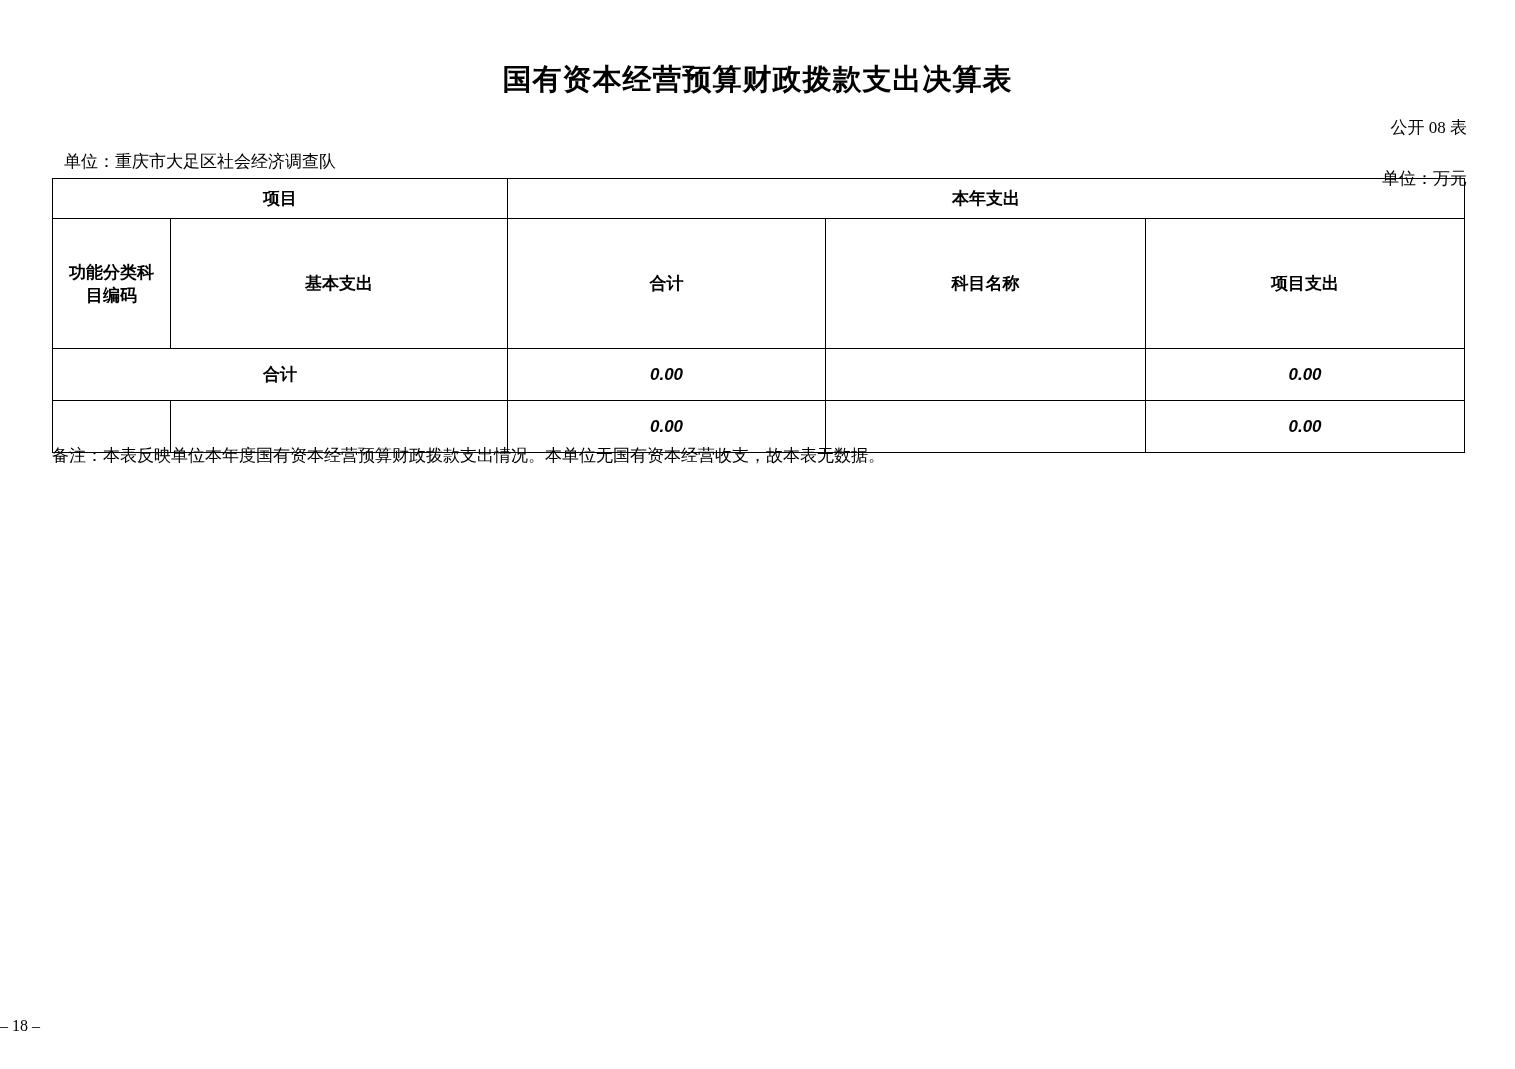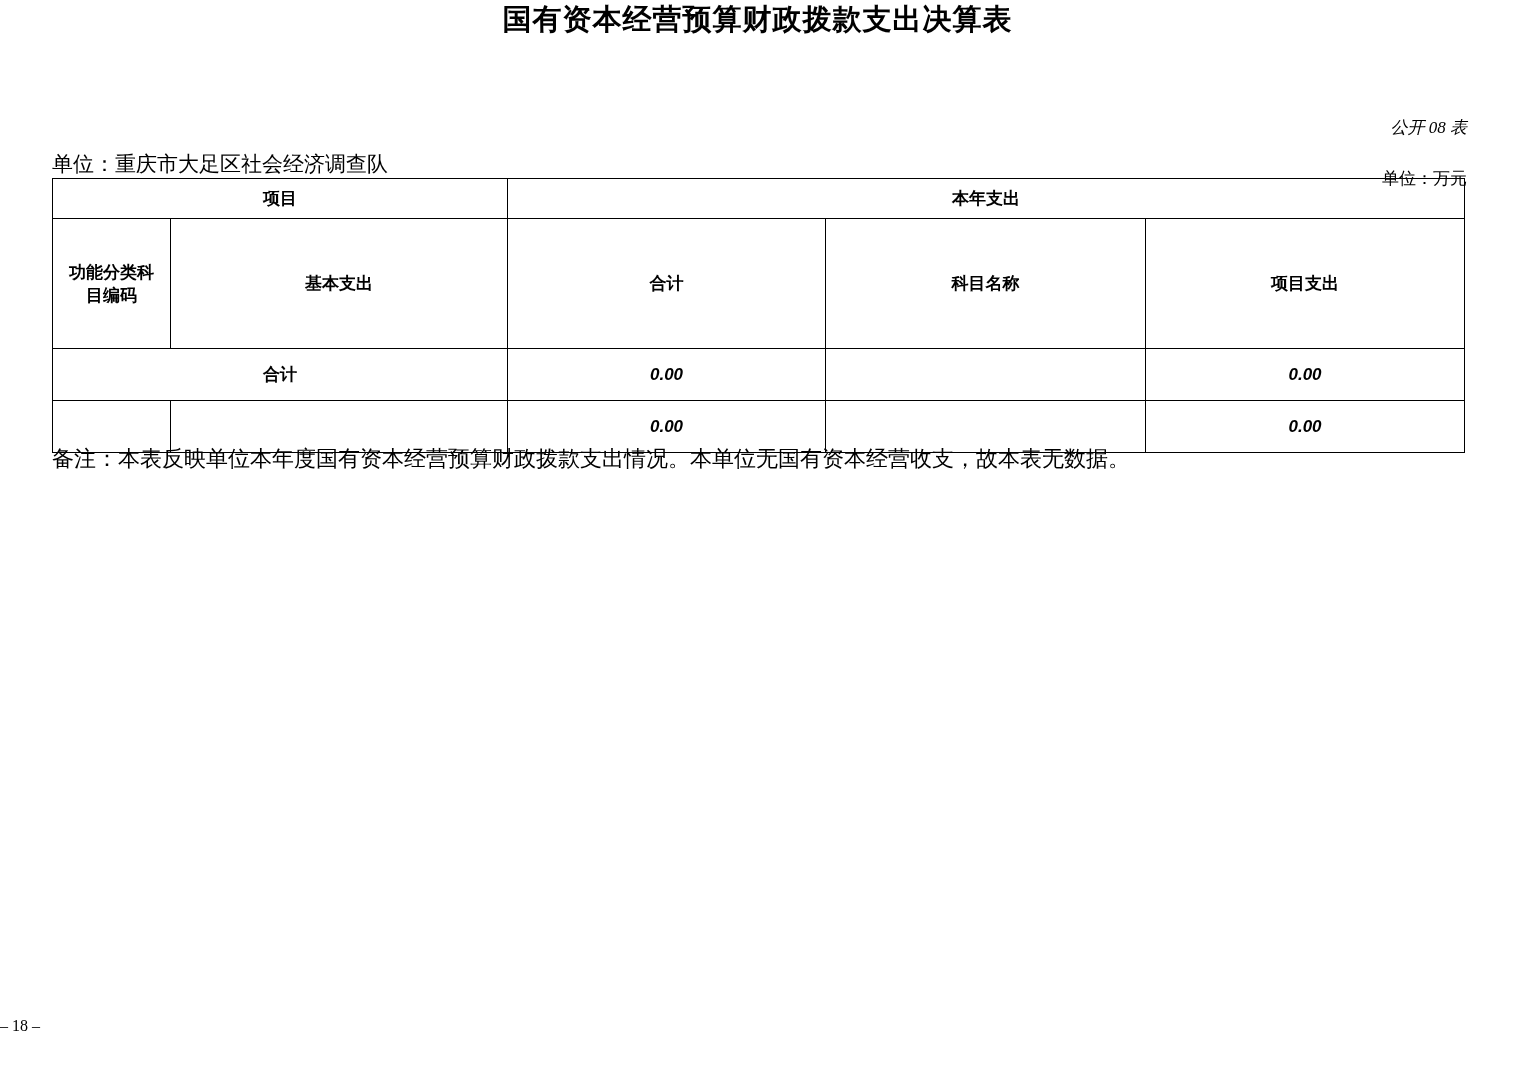--- a/index.html
+++ b/index.html
@@ -20,42 +20,42 @@
     width: 1515px;
     height: 1069px;
     box-sizing: border-box;
   }
   .doc-title {
     text-align: center;
     font-size: 29px;
     font-weight: bold;
     letter-spacing: 1px;
     margin: 0;
+    padding-top: 60px;
     font-family: "Liberation Sans", "DejaVu Sans", sans-serif;
   }
   .form-code {
     position: absolute;
     top: 116px;
     right: 48px;
     font-size: 17px;
     font-family: "Liberation Serif", serif;
-    font-style: italic;
   }
   .meta-row {
     position: absolute;
     top: 150px;
     left: 52px;
     right: 48px;
     height: 22px;
   }
   .meta-left {
     position: absolute;
-    left: 0;
+    left: 12px;
     top: 0;
-    font-size: 21px;
+    font-size: 17px;
   }
   .meta-right {
     position: absolute;
     right: 0;
     top: 0;
     font-size: 17px;
     margin-top: 17px;
   }
   table.main {
     position: absolute;
@@ -83,21 +83,21 @@
     text-align: right;
     padding-right: 18px;
     font-weight: bold;
     font-style: italic;
   }
   td.blank { }
   .note {
     position: absolute;
     top: 444px;
     left: 52px;
-    font-size: 22px;
+    font-size: 17px;
     font-family: "Liberation Serif", serif;
   }
   .page-number {
     position: absolute;
     bottom: 34px;
     left: 0;
     width: 100%;
     text-align: left;
     font-size: 16px;
     font-family: "Liberation Serif", serif;

